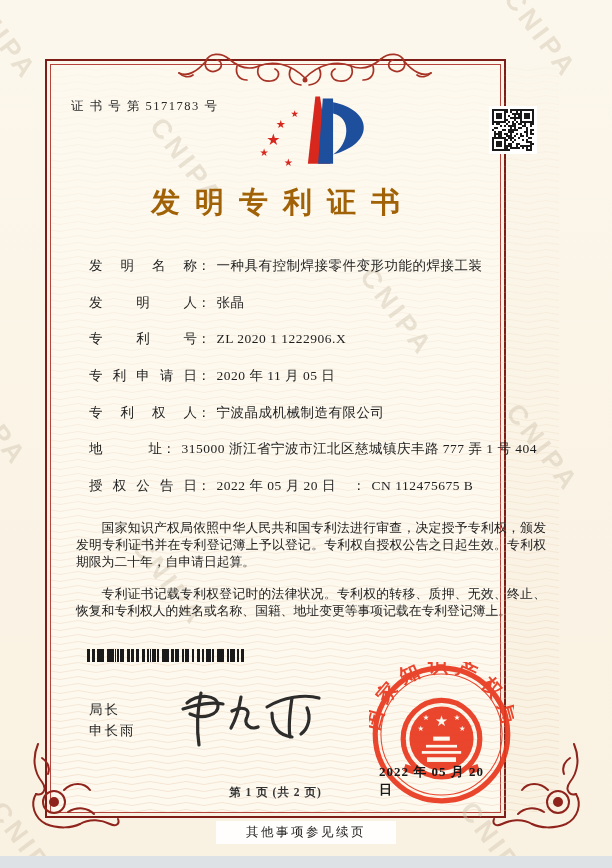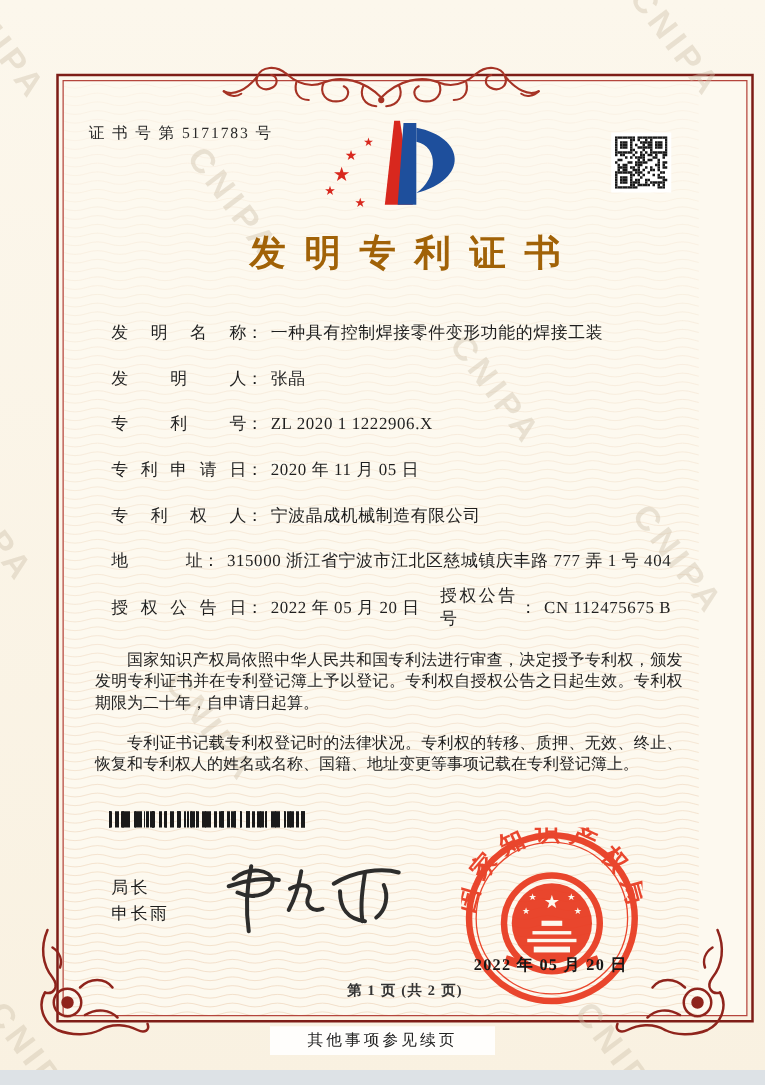--- a/index.html
+++ b/index.html
@@ -5,21 +5,21 @@
   html,body{margin:0;padding:0;background:#fff;}
   .page{position:relative;width:612px;height:868px;overflow:hidden;
         background:linear-gradient(#fcf7ec,#f9f1e1);
         font-family:"Liberation Serif","DejaVu Serif",serif;color:#1f1f1f;}
   .bottom-strip{position:absolute;left:0;right:0;bottom:0;height:12px;background:#dde2e6;z-index:4;}
   
   .wm{position:absolute;font-family:"Liberation Sans","DejaVu Sans",sans-serif;
       font-weight:bold;font-size:27px;letter-spacing:4px;color:#cfc2ab;opacity:.42;
       transform:rotate(53deg);transform-origin:left top;z-index:2;white-space:nowrap;}
   
-  .frame{position:absolute;left:50px;top:64px;width:548px;height:749px;
+  .frame{position:absolute;left:50px;top:64px;width:451px;height:749px;
          background:#fdf9ef;border:1px solid #b5453c;box-sizing:border-box;}
   .frame::before{content:"";position:absolute;inset:-6px;border:2.5px solid #7e1d17;pointer-events:none;}
   .waves{position:absolute;left:0;top:0;z-index:1;}
   .frame > .fc{position:absolute;z-index:3;}
   .cert-no{left:20px;top:33px;font-size:12.5px;letter-spacing:1.5px;color:#2a2a2a;}
   .qr-box{left:438px;top:41px;width:48px;height:48px;background:#fff;padding:3px;box-sizing:border-box;}
   .logo{left:185px;top:26px;width:140px;height:84px;}
   .title{left:0;top:118px;width:100%;text-align:center;font-size:29px;font-weight:600;
          letter-spacing:15px;text-indent:15px;color:#a16207;}
   .rows{left:38px;top:183px;width:448px;font-family:Liberation Serif, serif;}
@@ -464,21 +464,20 @@
       <div class="row">
         <span class="flabel">地址</span>
           <span class="colon">：</span>
         <span class="fvalue">315000 浙江省宁波市江北区慈城镇庆丰路 777 弄 1 号 404</span>
       </div>
       <div class="row">
         <span class="flabel">授权公告日</span>
           <span class="colon">：</span>
         <span class="fvalue">2022 年 05 月 20 日</span>
         <span class="pair2">
-          <span class="flabel2">授权公告号</span>
             <span class="colon">：</span>
           <span class="fvalue">CN 112475675 B</span>
         </span>
       </div>
     </div>
 
     <div class="fc paras">
       <p>国家知识产权局依照中华人民共和国专利法进行审查，决定授予专利权，颁发发明专利证书并在专利登记簿上予以登记。专利权自授权公告之日起生效。专利权期限为二十年，自申请日起算。</p>
       <p>专利证书记载专利权登记时的法律状况。专利权的转移、质押、无效、终止、恢复和专利权人的姓名或名称、国籍、地址变更等事项记载在专利登记簿上。</p>
     </div>

